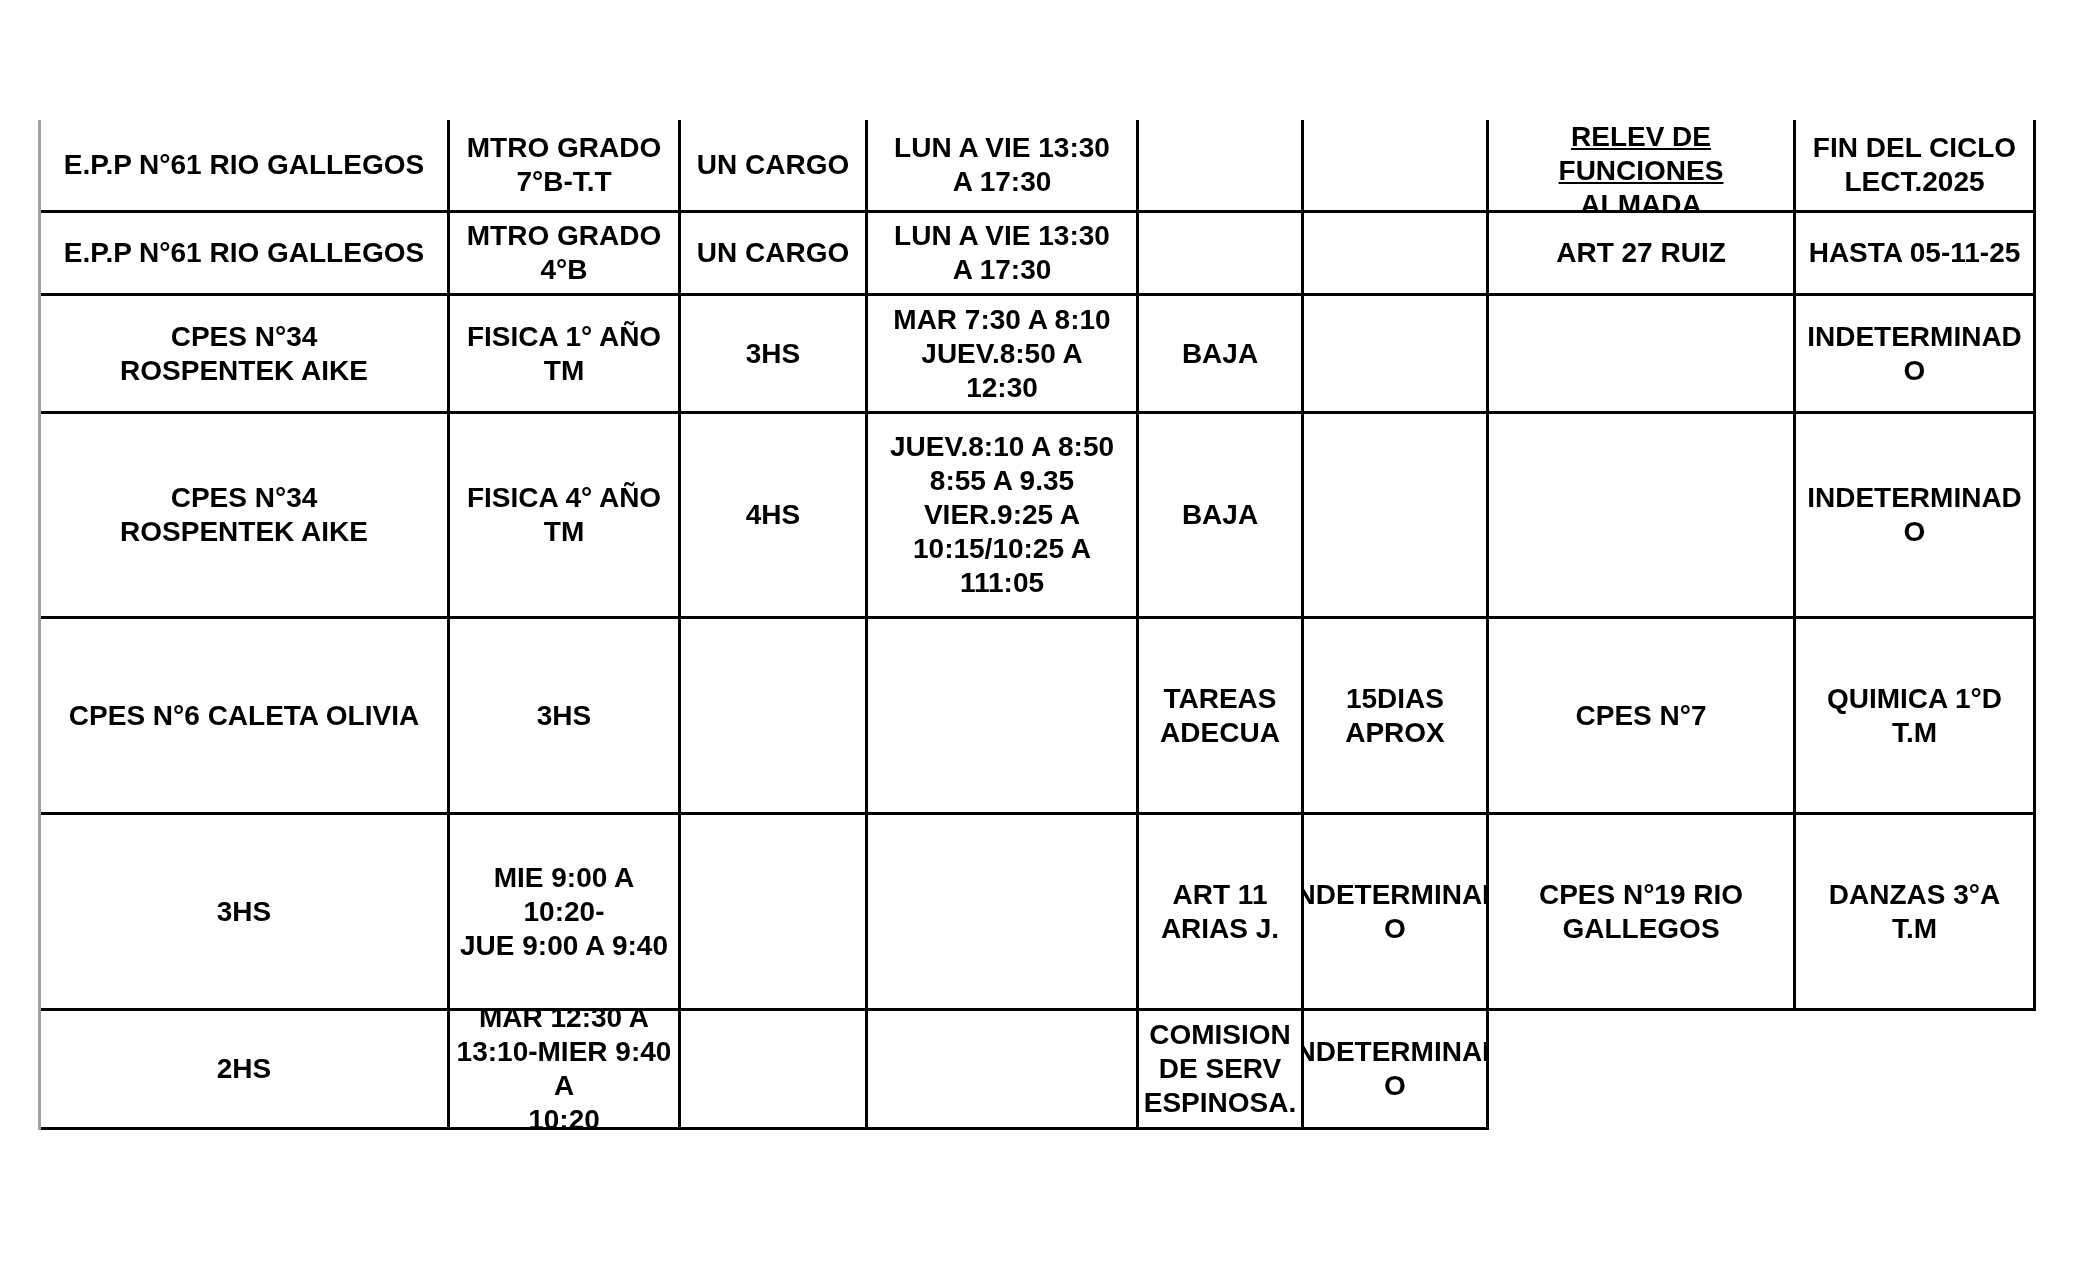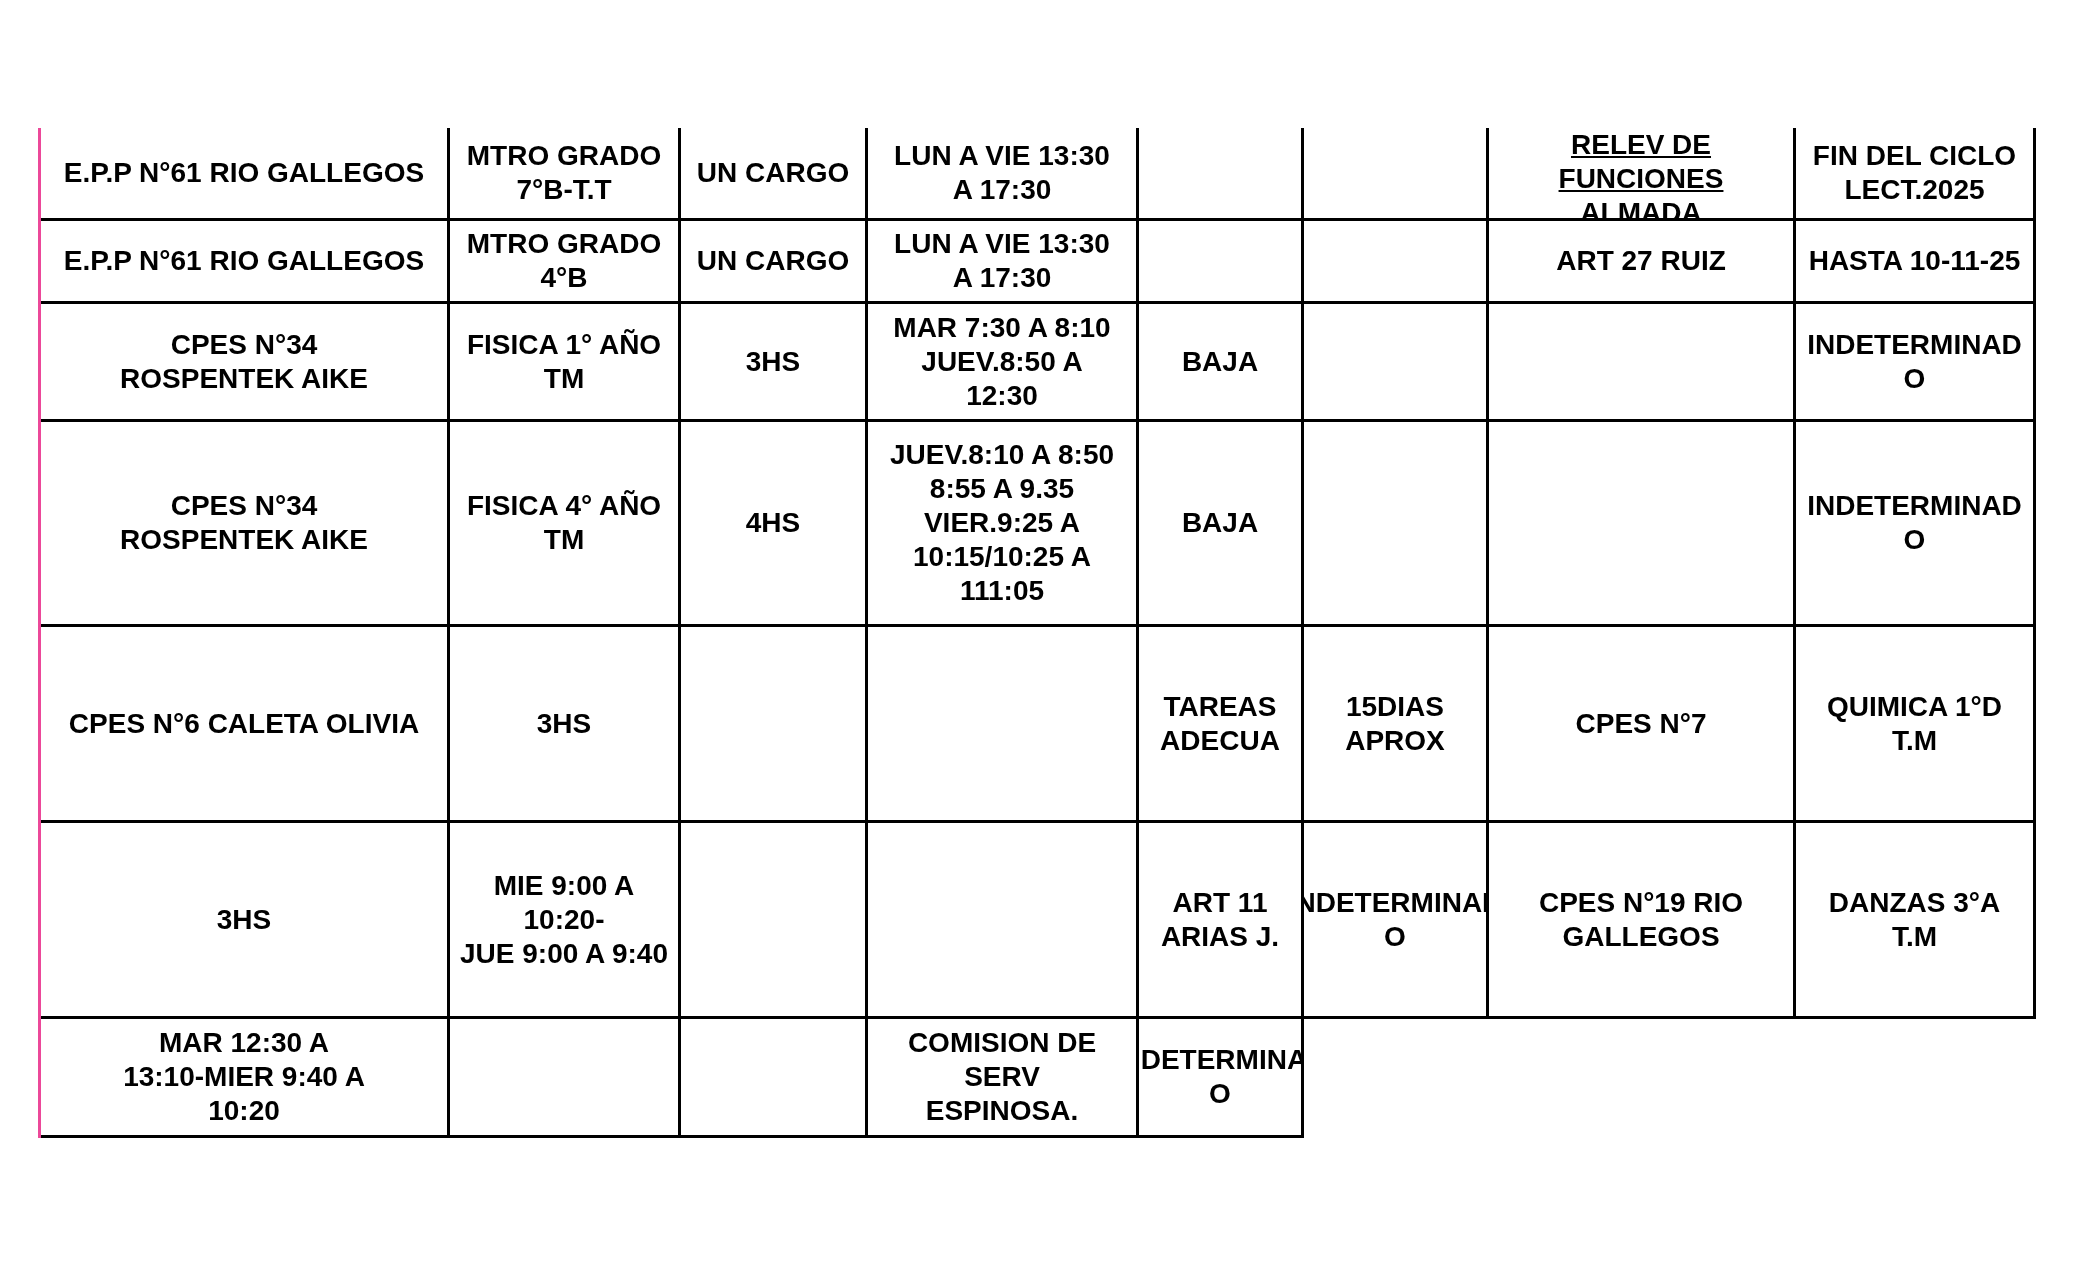--- a/index.html
+++ b/index.html
@@ -9,25 +9,25 @@
   }
   body {
     width: 2100px;
     height: 1275px;
     position: relative;
     font-family: "Liberation Sans", "DejaVu Sans", sans-serif;
   }
   .positions-table {
     position: absolute;
     left: 38px;
-    top: 128px;
+    top: 120px;
     display: grid;
     grid-template-columns: 409px 231px 187px 271px 165px 185px 307px 240px;
     grid-template-rows: 93px 83px 118px 205px 196px 196px 119px;
-    border-left: 3px solid #ec4899;
+    border-left: 3px solid #a3a3a3;
   }
   .cell {
     box-sizing: border-box;
     border-right: 3px solid #000000;
     border-bottom: 3px solid #000000;
     display: flex;
     align-items: center;
     justify-content: center;
     text-align: center;
     overflow: hidden;
@@ -65,21 +65,21 @@
 
   <div class="cell">E.P.P N°61 RIO GALLEGOS</div>
   <div class="cell">MTRO GRADO
 4°B</div>
   <div class="cell">UN CARGO</div>
   <div class="cell">LUN A VIE 13:30
 A 17:30</div>
   <div class="cell"></div>
   <div class="cell"></div>
   <div class="cell">ART 27 RUIZ</div>
-  <div class="cell">HASTA 10-11-25</div>
+  <div class="cell">HASTA 05-11-25</div>
 
   <div class="cell">CPES N°34
 ROSPENTEK AIKE</div>
   <div class="cell">FISICA 1° AÑO
 TM</div>
   <div class="cell">3HS</div>
   <div class="cell">MAR 7:30 A 8:10
 JUEV.8:50 A
 12:30</div>
   <div class="cell">BAJA</div>
@@ -119,20 +119,21 @@
 JUE 9:00 A 9:40</div>
   <div class="cell"></div>
   <div class="cell"></div>
   <div class="cell">ART 11 ARIAS J.</div>
   <div class="cell">INDETERMINAD
 O</div>
 
   <div class="cell">CPES N°19 RIO GALLEGOS</div>
   <div class="cell">DANZAS 3°A
 T.M</div>
+  <div class="cell">2HS</div>
   <div class="cell">MAR 12:30 A
 13:10-MIER 9:40 A
 10:20</div>
   <div class="cell"></div>
   <div class="cell"></div>
   <div class="cell">COMISION DE SERV
 ESPINOSA.</div>
   <div class="cell">INDETERMINAD
 O</div>
 </div>

